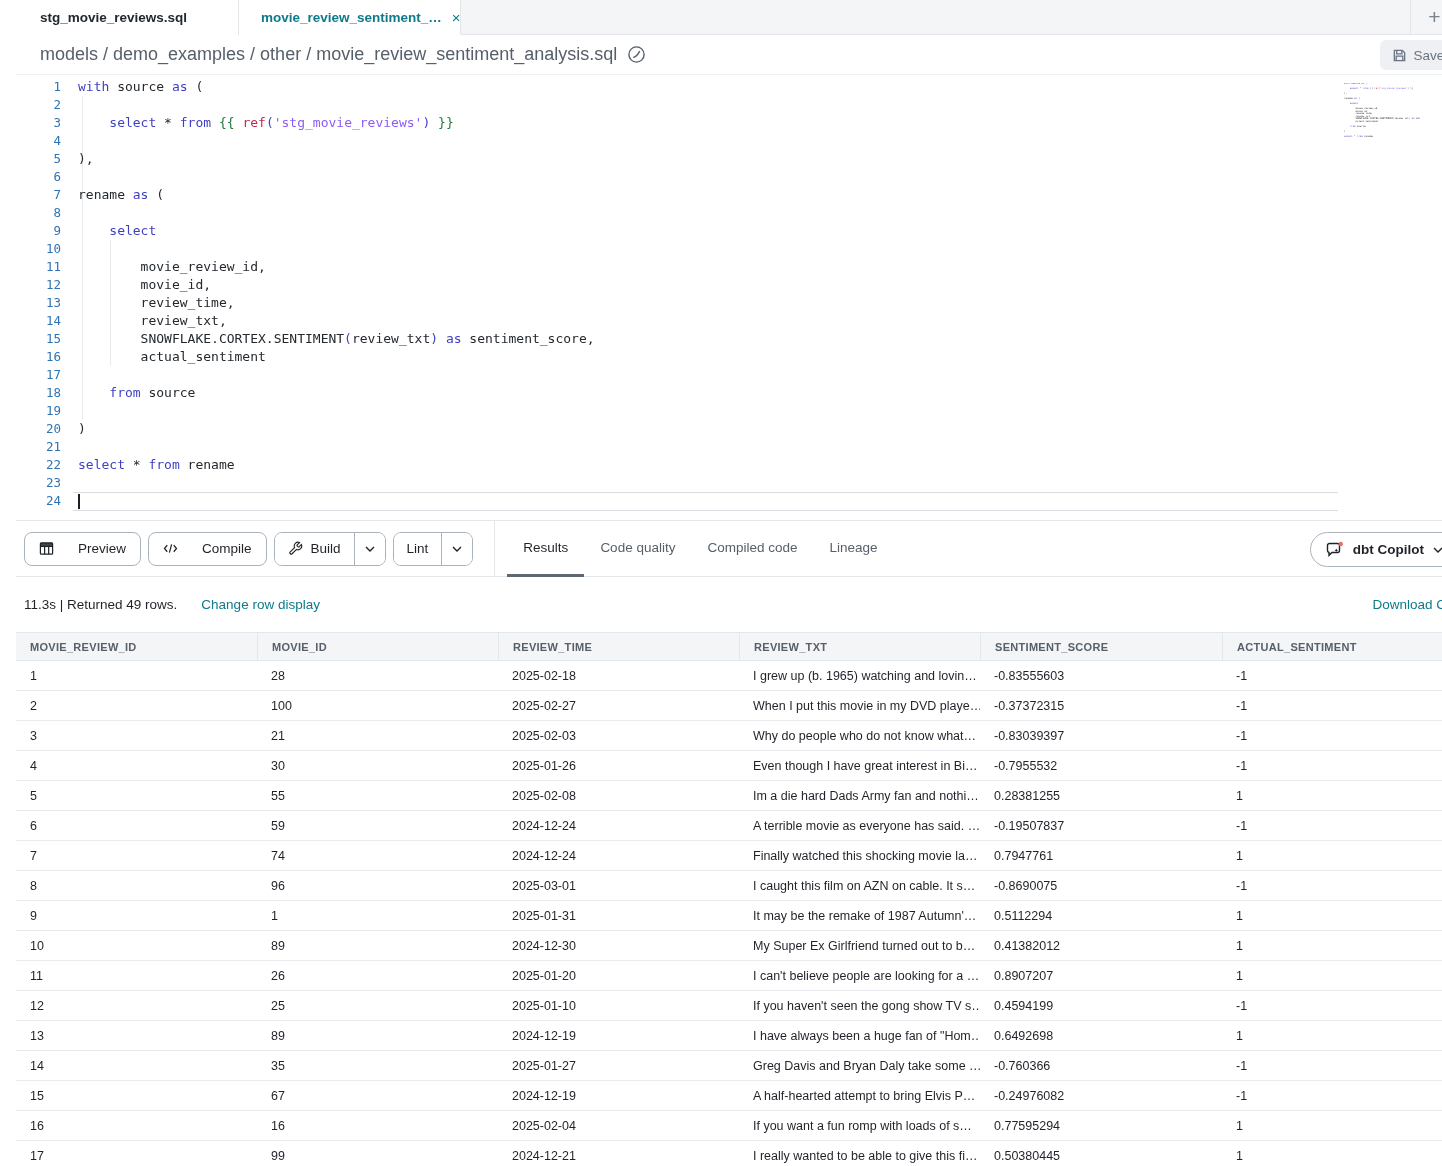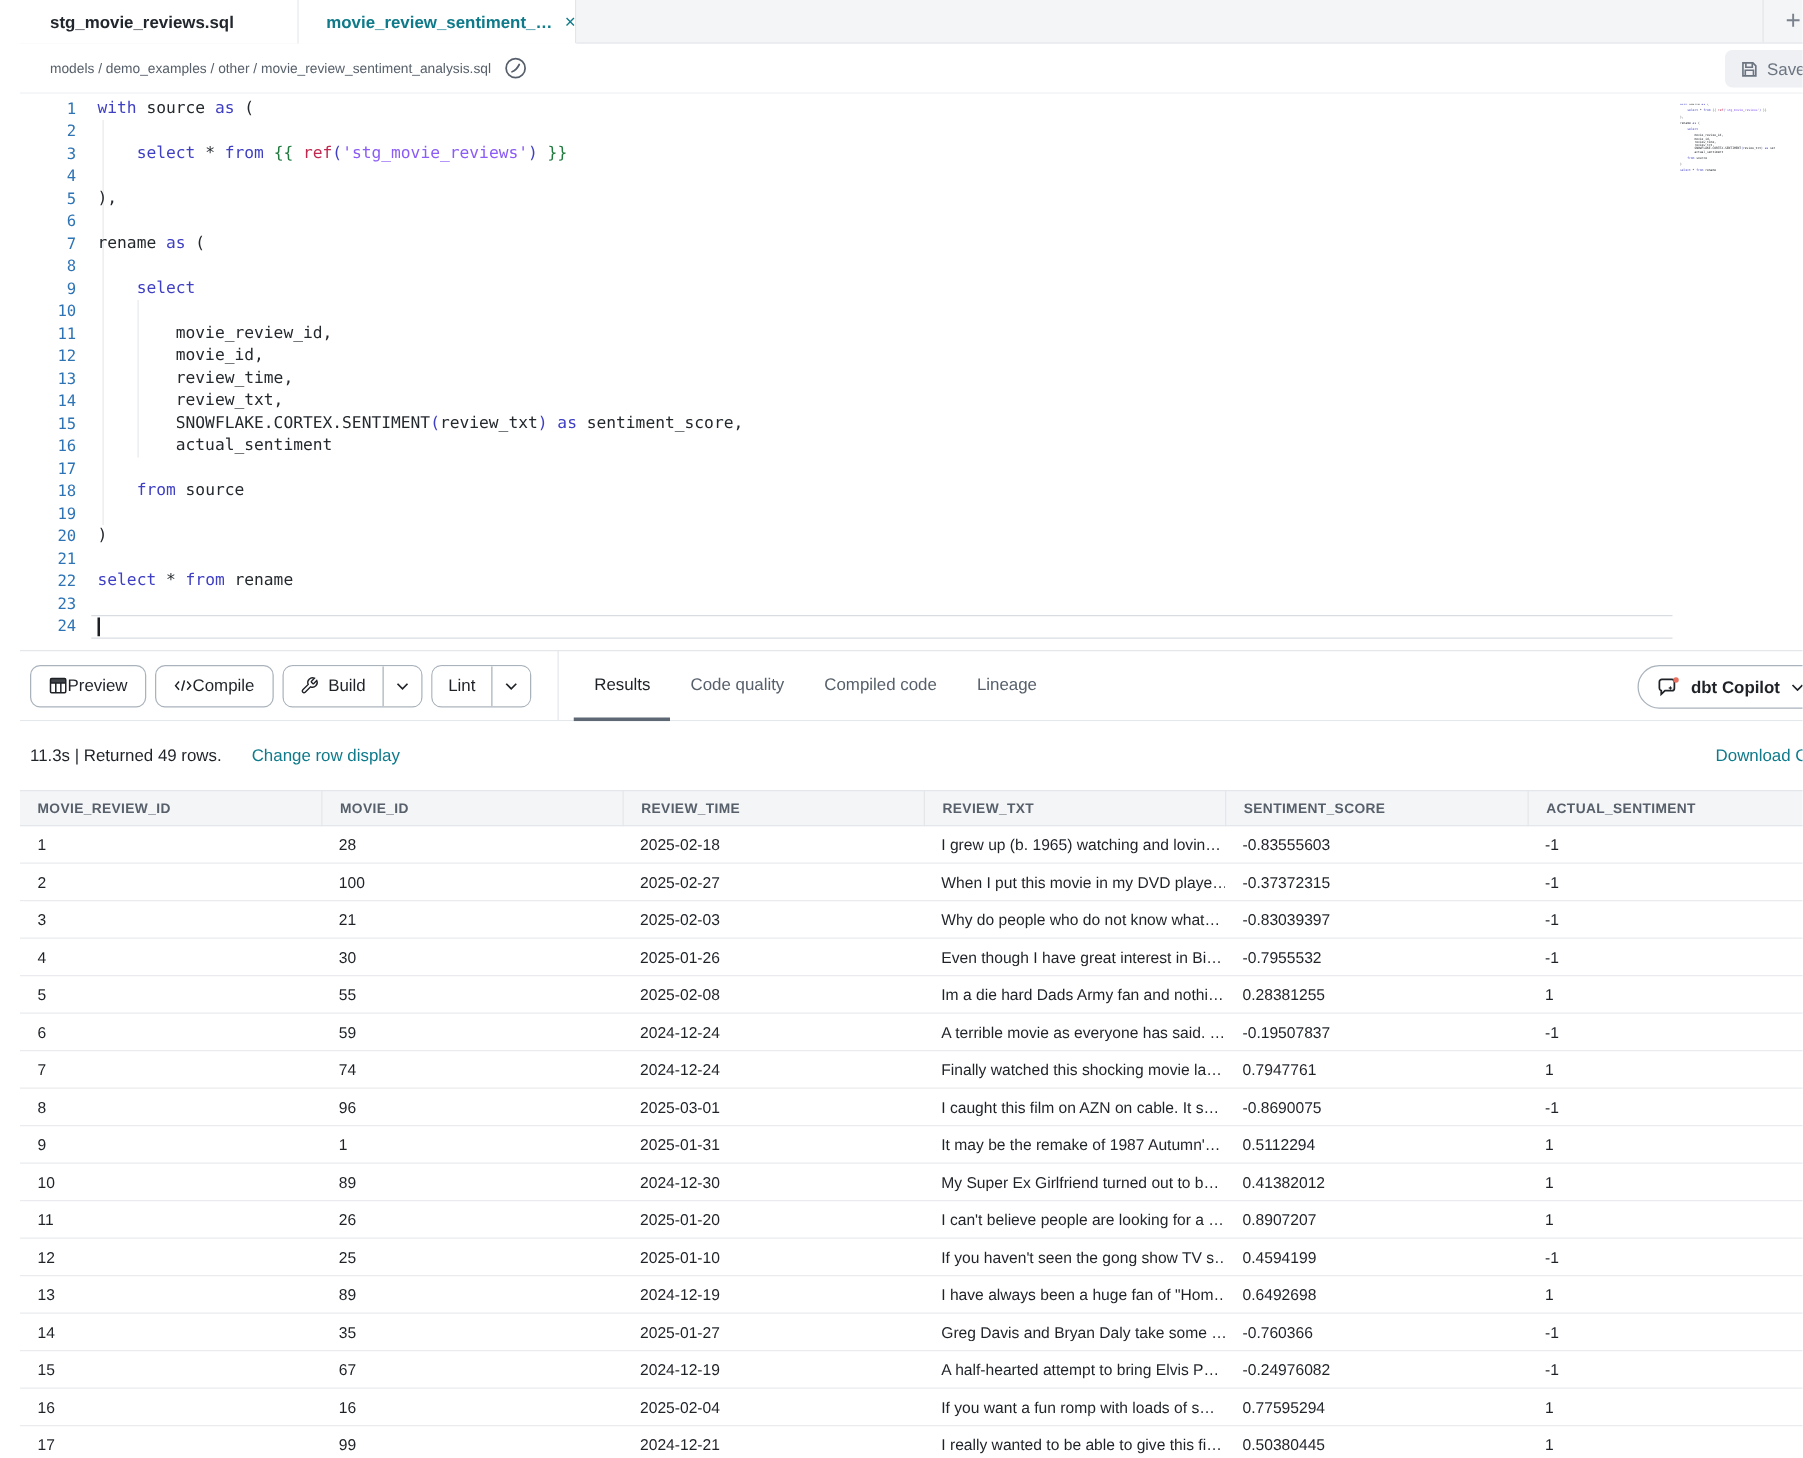--- a/index.html
+++ b/index.html
@@ -11,21 +11,21 @@
   .tabbar { display:flex; height:35px; background:#f4f5f7; border-bottom:1px solid #e1e4e8; }
   .tab { display:flex; align-items:center; background:#fff; height:35px; font-size:13.5px; font-weight:700; border-right:1px solid #e3e6e9; cursor:default; }
   .tab.t1 { width:223px; padding-left:24px; color:#22272e; }
   .tab.t2 { width:222px; padding:0 18px 0 22px; color:#0e7a8a; justify-content:space-between; border-bottom:1px solid #fff; }
   .tab .close { font-size:15px; font-weight:400; color:#0e7a8a; margin-left:10px; cursor:pointer; }
   .tab-fill { flex:1; }
   .newtab { width:48px; display:flex; align-items:center; justify-content:center; border-left:1px solid #e3e6e9; color:#7a838d; font-size:21px; font-weight:400; cursor:pointer; }
 
   
   .crumbrow { position:relative; height:40px; display:flex; align-items:center; padding-left:24px; background:#fff; border-bottom:1px solid #eef0f2; }
-  .crumb { font-size:11px; color:#57606a; }
+  .crumb { font-size:18px; color:#57606a; }
   .crumb-icon { margin-left:10px; display:flex; align-items:center; cursor:pointer; }
   .savebtn { position:absolute; right:2px; top:5px; width:76px; height:30px; border:none; border-radius:6px; background:#eef0f3; color:#6b7480; font-family:inherit; font-size:13.5px; display:flex; align-items:center; justify-content:center; gap:7px; cursor:pointer; }
 
   
   .editor { position:relative; height:445px; background:#fff; overflow:hidden; }
   .codelines { padding-top:3px; }
   .cl { display:flex; height:18px; white-space:pre; font-family:"DejaVu Sans Mono", monospace; font-size:13px; line-height:18px; }
   .gut { flex:none; width:45px; text-align:right; color:#2e74b5; font-size:12.5px; }
   .ct { flex:none; position:relative; margin-left:17px; width:1260px; }
   .cl.current .ct::before { content:""; position:absolute; left:-5px; width:1265px; top:0; bottom:-1px; border-top:1px solid #d9dde2; border-bottom:1px solid #d9dde2; }
@@ -33,21 +33,21 @@
   .s-kw { color:#3f3fc4; } .s-pl { color:#24292e; } .s-br { color:#1f7a3d; }
   .s-fn { color:#c02950; } .s-st { color:#8b5cf6; } .s-pn { color:#3f3fc4; }
   .guide { position:absolute; width:0; border-left:1px solid #e8eaee; }
   .g1 { left:66px; top:21px; height:324px; }
   .g2 { left:94px; top:165px; height:126px; }
   .minimap { position:absolute; top:8px; right:38px; width:76px; height:58px; overflow:hidden; }
   .mm-line { font-family:"DejaVu Sans Mono", monospace; font-size:2.4px; line-height:2.5px; height:2.5px; white-space:pre; }
 
   
   .actionbar { position:relative; height:57px; border-top:1px solid #e5e8eb; border-bottom:1px solid #e5e8eb; display:flex; align-items:center; padding-left:8px; background:#fff; }
-  .abtn { display:flex; align-items:center; gap:0; height:34px; padding:0 14px; background:#fff; border:1px solid #aab3bc; border-radius:8px; font-family:inherit; font-size:13.5px; color:#1f2328; margin-right:7px; cursor:pointer; }
+  .abtn { display:flex; align-items:center; gap:24px; height:34px; padding:0 14px; background:#fff; border:1px solid #aab3bc; border-radius:8px; font-family:inherit; font-size:13.5px; color:#1f2328; margin-right:7px; cursor:pointer; }
   .btn-group { display:flex; align-items:stretch; height:34px; border:1px solid #aab3bc; border-radius:8px; overflow:hidden; margin-right:7px; background:#fff; }
   .btn-group .seg { display:flex; align-items:center; gap:8px; padding:0 13px; font-size:13.5px; background:#fff; border:none; font-family:inherit; color:#1f2328; cursor:pointer; }
   .btn-group .seg.carat { padding:0 10px; border-left:1px solid #aab3bc; }
   .vdiv { width:1px; height:57px; background:#e5e8eb; margin:0 12px 0 14px; }
   .rtab { height:56px; display:flex; align-items:center; padding:0 16px; font-size:13.5px; color:#57606a; border-bottom:3px solid transparent; cursor:pointer; }
   .rtab.active { color:#1f2328; border-bottom-color:#5d6874; }
   .copilot { position:absolute; right:-2px; top:11px; display:flex; align-items:center; gap:9px; height:35px; padding:0 16px 0 14px; border:1px solid #aab3bc; border-radius:18px; background:#fff; font-family:inherit; font-size:13.5px; font-weight:700; color:#1f2328; cursor:pointer; }
 
   
   .metarow { position:relative; height:55px; display:flex; align-items:center; padding-left:8px; background:#fff; }

